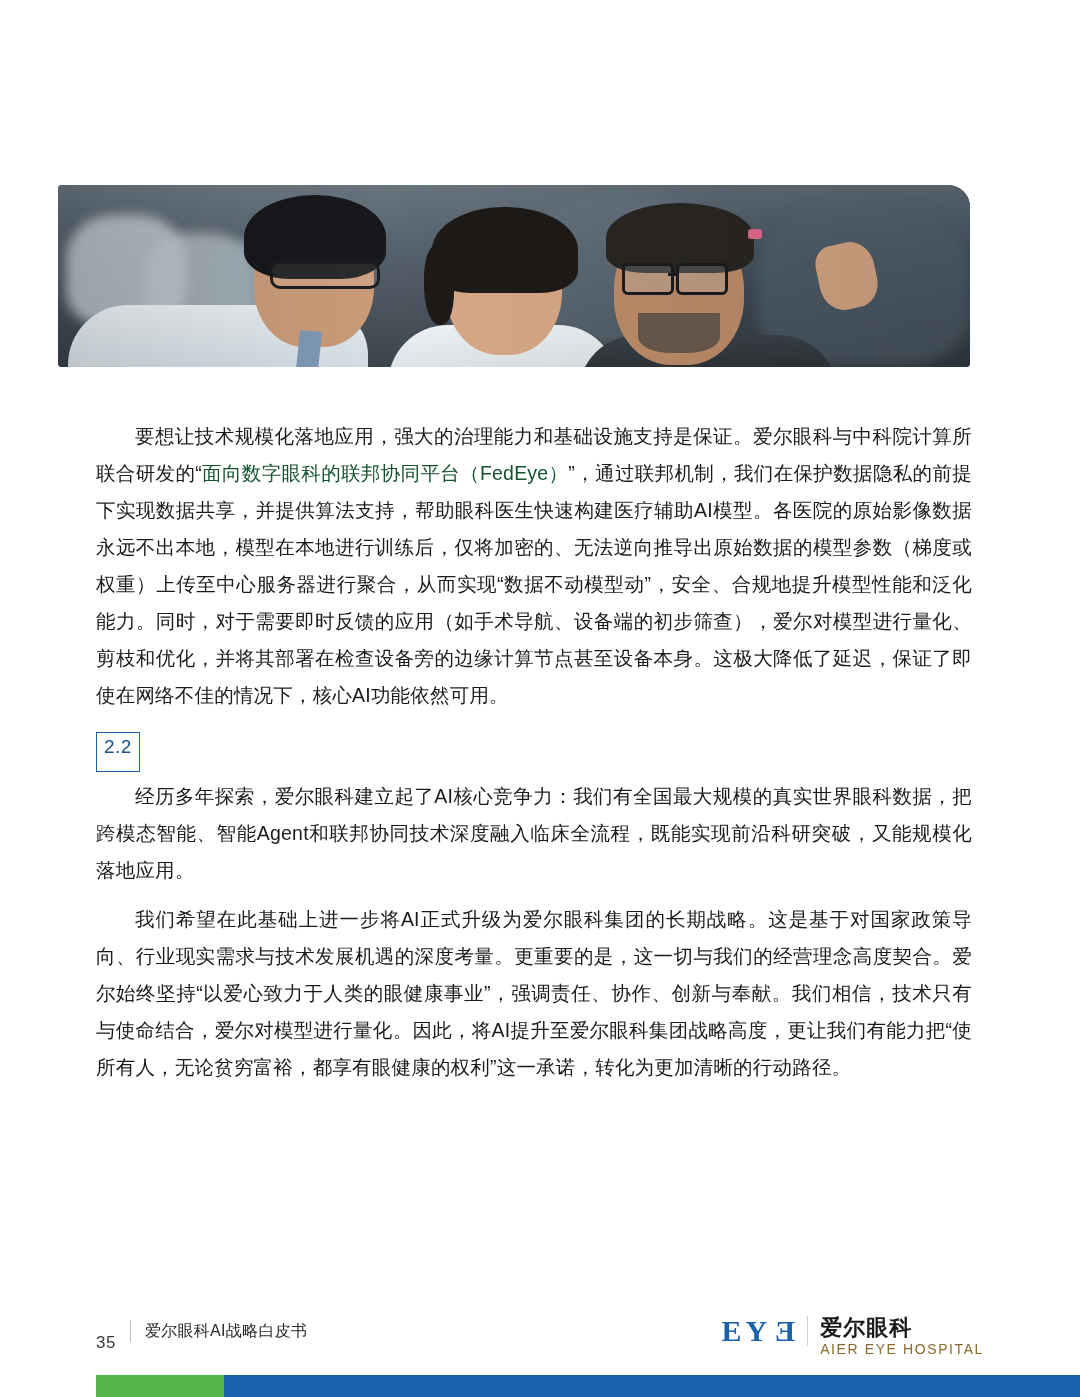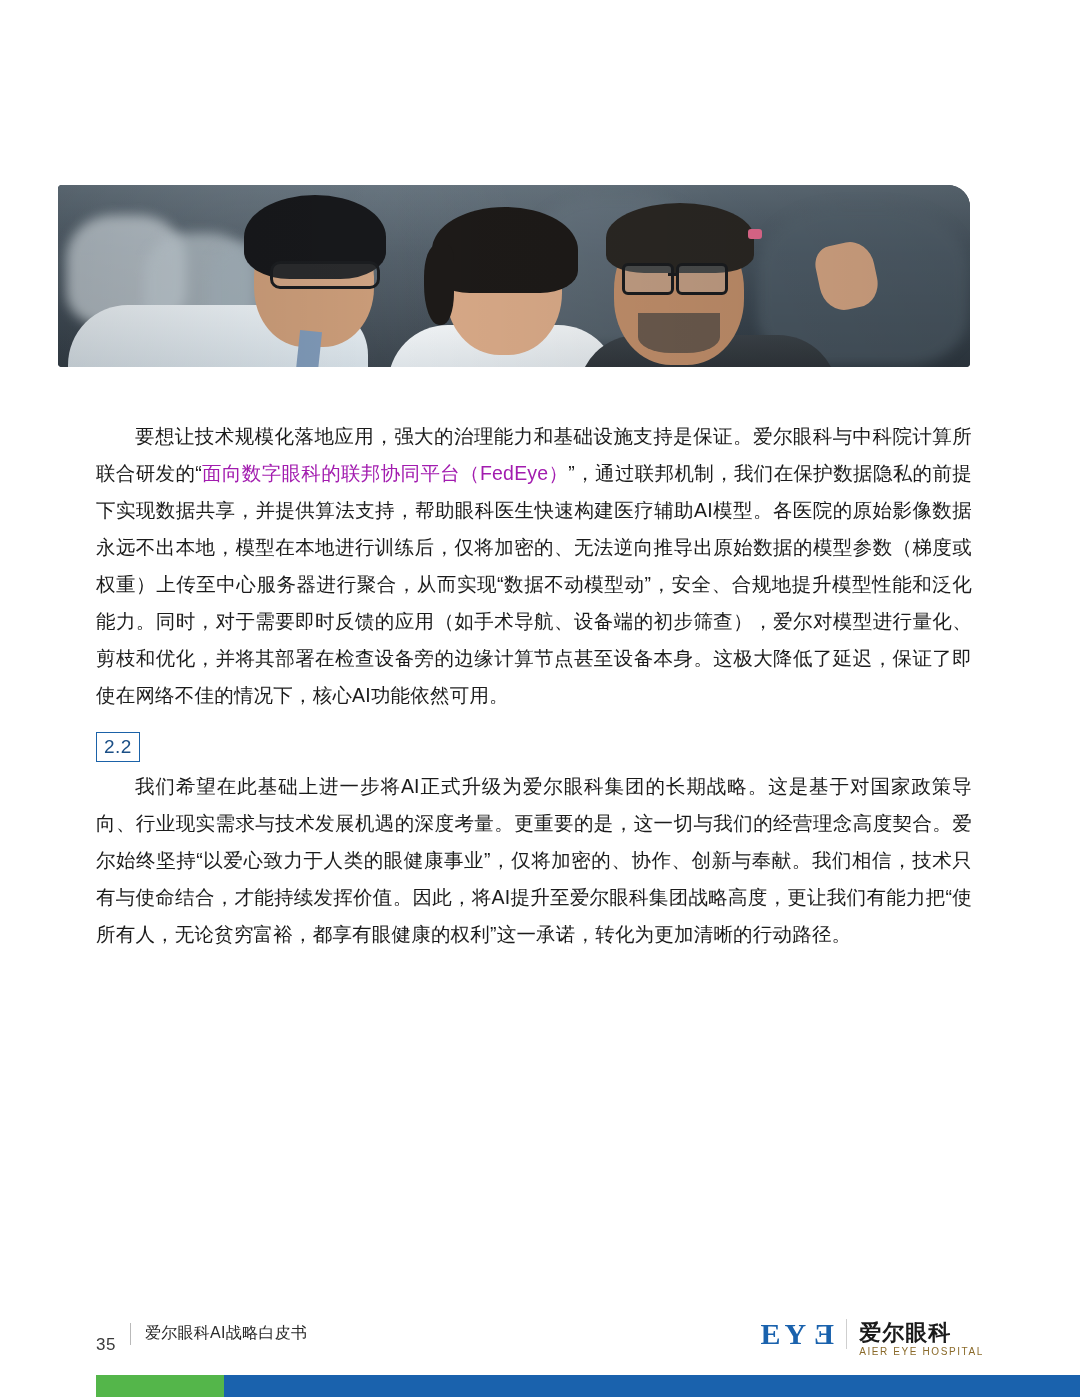--- a/index.html
+++ b/index.html
@@ -145,35 +145,35 @@
   p.body {
     margin: 0 0 12px 0;
     font-size: 19.5px;
     line-height: 37px;
     color: #1b1b1b;
     text-align: justify;
     text-indent: 2em;
     letter-spacing: 0.2px;
   }
   .hl {
-    color: #a21caf;
+    color: #14532d;
   }
 
   
   .section-head {
     display: flex;
     align-items: center;
     margin: 18px 0 6px 0;
   }
   .sec-num {
     border: 1.5px solid #1b62a8;
     color: #1b4f86;
     font-size: 19px;
     line-height: 1;
-    padding: 4px 7px 5px 7px;
+    padding: 4px 7px 15px 7px;
     margin-right: 1px;
     letter-spacing: 0.5px;
   }
   .sec-title {
     font-size: 22px;
     font-weight: bold;
     color: #16324f;
     letter-spacing: 0.5px;
   }
 
@@ -225,21 +225,21 @@
   .brand-eye .rev { display: inline-block; transform: scaleX(-1); }
   .brand-sep {
     width: 1px; height: 30px; background: #cfcfcf; margin: 0 12px;
   }
   .brand-cn {
     font-size: 22px; color: #1a1a1a; font-weight: bold; letter-spacing: 1px;
     line-height: 1.05;
     margin-top: 10px;
   }
   .brand-en {
-    font-size: 10px; color: #8a6a2a; letter-spacing: 1.6px; margin-top: 2px;
+    font-size: 14px; color: #8a6a2a; letter-spacing: 1.6px; margin-top: 2px;
   }
 
   
   .bottom-bar {
     position: absolute;
     left: 0; right: 0; bottom: 0;
     height: 22px;
     display: flex;
   }
   .bar-white { width: 96px; background: #ffffff; }
@@ -285,22 +285,23 @@
   </div>
 
   <div class="content">
 
     <p class="body"><span>要想让技术规模化落地应用，强大的治理能力和基础设施支持是保证。爱尔眼科与中科院计算所联合研发的“</span><span class="hl">面向数字眼科的联邦协同平台（FedEye）</span><span>”，通过联邦机制，我们在保护数据隐私的前提下实现数据共享，并提供算法支持，帮助眼科医生快速构建医疗辅助AI模型。各医院的原始影像数据永远不出本地，模型在本地进行训练后，仅将加密的、无法逆向推导出原始数据的模型参数（梯度或权重）上传至中心服务器进行聚合，从而实现“数据不动模型动”，安全、合规地提升模型性能和泛化能力。同时，对于需要即时反馈的应用（如手术导航、设备端的初步筛查），爱尔对模型进行量化、剪枝和优化，并将其部署在检查设备旁的边缘计算节点甚至设备本身。这极大降低了延迟，保证了即使在网络不佳的情况下，核心AI功能依然可用。</span></p>
 
     <div class="section-head">
       <span class="sec-num">2.2</span>
     </div>
 
-
-    <p class="body">我们希望在此基础上进一步将AI正式升级为爱尔眼科集团的长期战略。这是基于对国家政策导向、行业现实需求与技术发展机遇的深度考量。更重要的是，这一切与我们的经营理念高度契合。爱尔始终坚持“以爱心致力于人类的眼健康事业”，仅将加密的、协作、创新与奉献。我们相信，技术只有与使命结合，才能持续发挥价值。因此，将AI提升至爱尔眼科集团战略高度，更让我们有能力把“使所有人，无论贫穷富裕，都享有眼健康的权利”这一承诺，转化为更加清晰的行动路径。</p>
+    <p class="body">经历多年探索，爱尔眼科建立起了AI核心竞争力：我们有全国最大规模的真实世界眼科数据，把跨模态智能、智能Agent和联邦协同技术深度融入临床全流程，既能实现前沿科研突破，又能规模化落地应用。</p>
+
+    <p class="body">我们希望在此基础上进一步将AI正式升级为爱尔眼科集团的长期战略。这是基于对国家政策导向、行业现实需求与技术发展机遇的深度考量。更重要的是，这一切与我们的经营理念高度契合。爱尔始终坚持“以爱心致力于人类的眼健康事业”，强调责任、协作、创新与奉献。我们相信，技术只有与使命结合，爱尔对模型进行量化。因此，将AI提升至爱尔眼科集团战略高度，更让我们有能力把“使所有人，无论贫穷富裕，都享有眼健康的权利”这一承诺，转化为更加清晰的行动路径。</p>
   </div>
 
   <div class="footer">
     <div class="footer-inner">
       <span class="pg-num">35</span>
       <span class="pg-divider"></span>
       <span class="pg-title">爱尔眼科AI战略白皮书</span>
 
       <span class="brand">
         <span class="brand-eye">E<span>Y</span><span class="rev">E</span></span>

